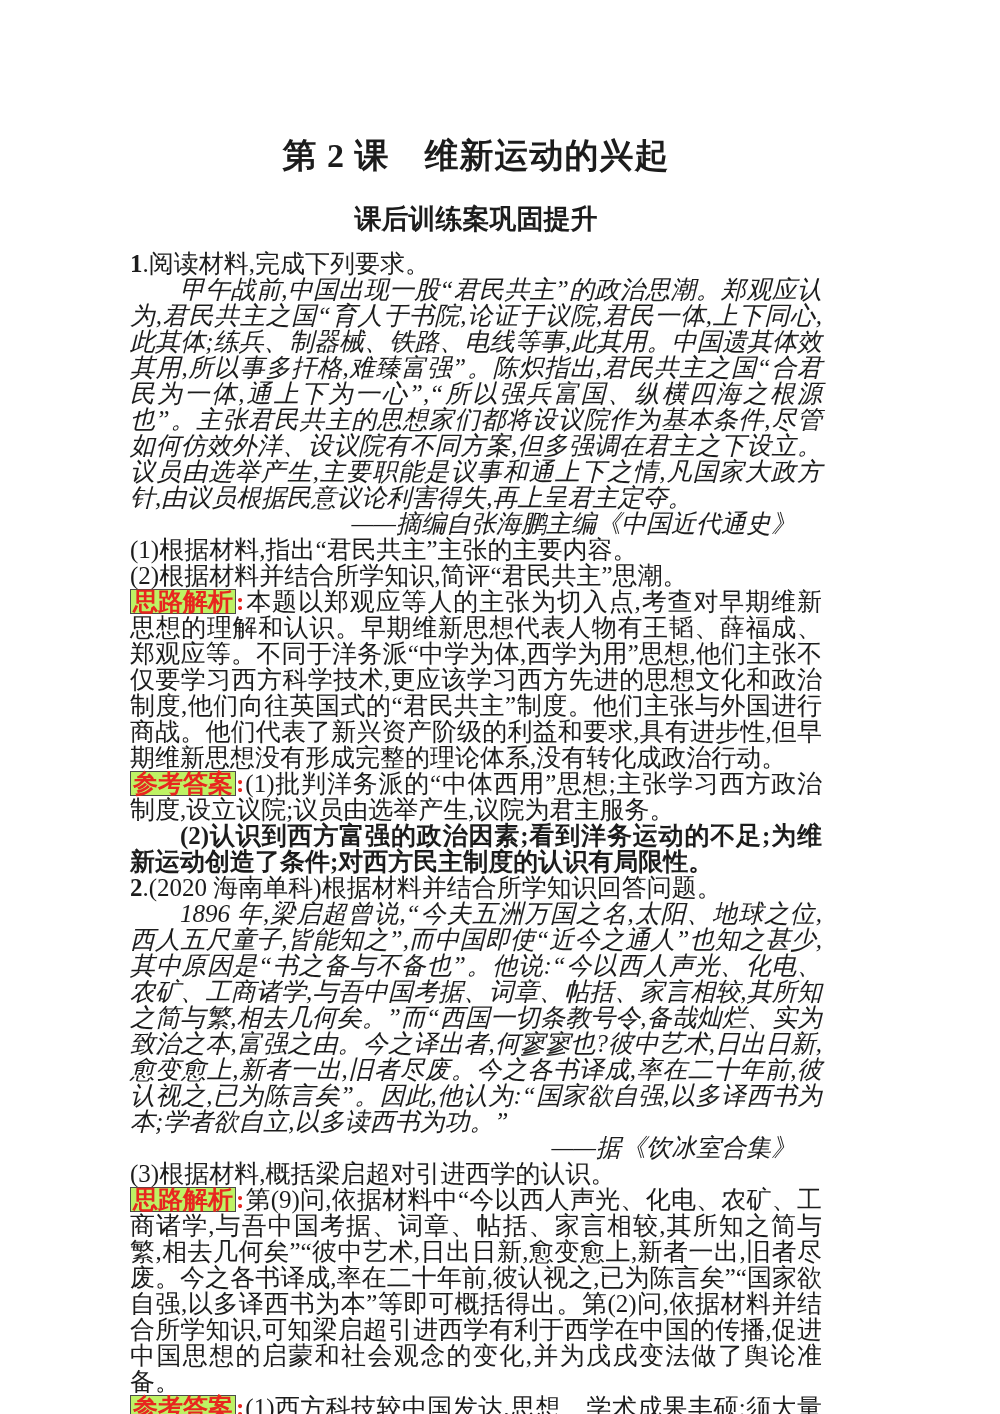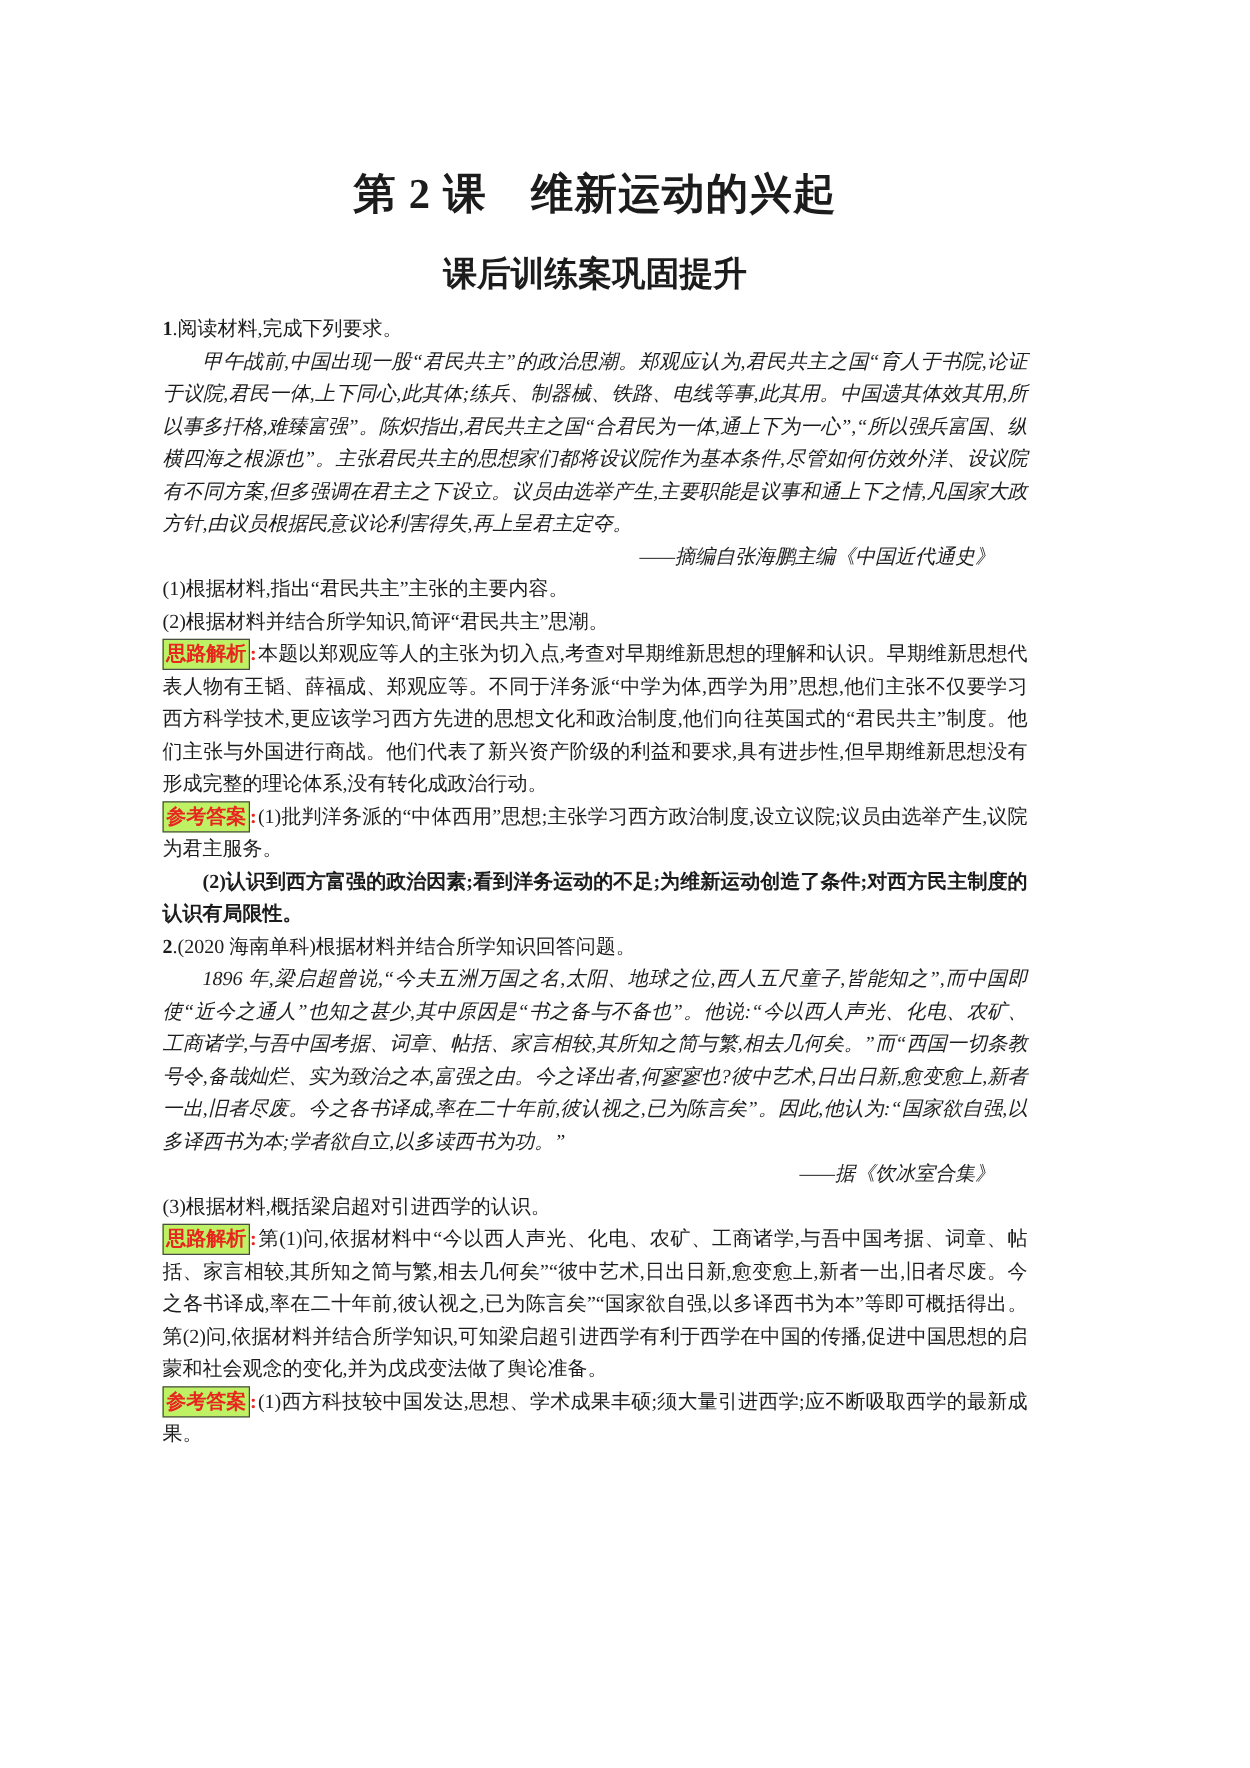--- a/index.html
+++ b/index.html
@@ -26,21 +26,21 @@
     line-height: 1.15;
     letter-spacing: 1px;
   }
   .subtitle {
     margin: 0 0 16px 0;
     text-align: center;
     font-size: 27px;
     font-weight: bold;
     line-height: 1.2;
   }
-  p { margin: 0; font-size: 16px; line-height: 26px; text-align: justify; }
+  p { margin: 0; font-size: 25px; line-height: 26px; text-align: justify; }
   .q-head .qnum { font-weight: bold; }
   .material {
     font-style: italic;
     text-indent: 2em;
   }
   .source {
     font-style: italic;
     text-align: right;
     padding-right: 26px;
   }
@@ -82,18 +82,18 @@
     <p class="block"><span class="tag-box">思路解析</span><span class="tag-colon">:</span><span>本题以郑观应等人的主张为切入点,考查对早期维新思想的理解和认识。早期维新思想代表人物有王韬、薛福成、郑观应等。不同于洋务派“中学为体,西学为用”思想,他们主张不仅要学习西方科学技术,更应该学习西方先进的思想文化和政治制度,他们向往英国式的“君民共主”制度。他们主张与外国进行商战。他们代表了新兴资产阶级的利益和要求,具有进步性,但早期维新思想没有形成完整的理论体系,没有转化成政治行动。</span></p>
     <p class="block"><span class="tag-box">参考答案</span><span class="tag-colon">:</span><span>(1)批判洋务派的“中体西用”思想;主张学习西方政治制度,设立议院;议员由选举产生,议院为君主服务。</span></p>
     <p class="indent2">(2)认识到西方富强的政治因素;看到洋务运动的不足;为维新运动创造了条件;对西方民主制度的认识有局限性。</p>
   </section>
 
   <section>
     <p class="q-head"><span class="qnum">2</span><span>.(2020 海南单科)根据材料并结合所学知识回答问题。</span></p>
     <p class="material">1896 年,梁启超曾说,“今夫五洲万国之名,太阳、地球之位,西人五尺童子,皆能知之”,而中国即使“近今之通人”也知之甚少,其中原因是“书之备与不备也”。他说:“今以西人声光、化电、农矿、工商诸学,与吾中国考据、词章、帖括、家言相较,其所知之简与繁,相去几何矣。”而“西国一切条教号令,备哉灿烂、实为致治之本,富强之由。今之译出者,何寥寥也?彼中艺术,日出日新,愈变愈上,新者一出,旧者尽废。今之各书译成,率在二十年前,彼认视之,已为陈言矣”。因此,他认为:“国家欲自强,以多译西书为本;学者欲自立,以多读西书为功。”</p>
     <p class="source">——据《饮冰室合集》</p>
     <p class="subq">(3)根据材料,概括梁启超对引进西学的认识。</p>
-    <p class="block"><span class="tag-box">思路解析</span><span class="tag-colon">:</span><span>第(1)问,依据材料中“今以西人声光、化电、农矿、工商诸学,与吾中国考据、词章、帖括、家言相较,其所知之简与繁,相去几何矣”“彼中艺术,日出日新,愈变愈上,新者一出,旧者尽废。今之各书译成,率在二十年前,彼认视之,已为陈言矣”“国家欲自强,以多译西书为本”等即可概括得出。第(2)问,依据材料并结合所学知识,可知梁启超引进西学有利于西学在中国的传播,促进中国思想的启蒙和社会观念的变化,并为戊戌变法做了舆论准备。</span></p>
+    <p class="block"><span class="tag-box">思路解析</span><span class="tag-colon">:</span><span>第(9)问,依据材料中“今以西人声光、化电、农矿、工商诸学,与吾中国考据、词章、帖括、家言相较,其所知之简与繁,相去几何矣”“彼中艺术,日出日新,愈变愈上,新者一出,旧者尽废。今之各书译成,率在二十年前,彼认视之,已为陈言矣”“国家欲自强,以多译西书为本”等即可概括得出。第(2)问,依据材料并结合所学知识,可知梁启超引进西学有利于西学在中国的传播,促进中国思想的启蒙和社会观念的变化,并为戊戌变法做了舆论准备。</span></p>
     <p class="block"><span class="tag-box">参考答案</span><span class="tag-colon">:</span><span>(1)西方科技较中国发达,思想、学术成果丰硕;须大量引进西学;应不断吸取西学的最新成果。</span></p>
   </section>
 
 
 </div>
 
 </body></html>

